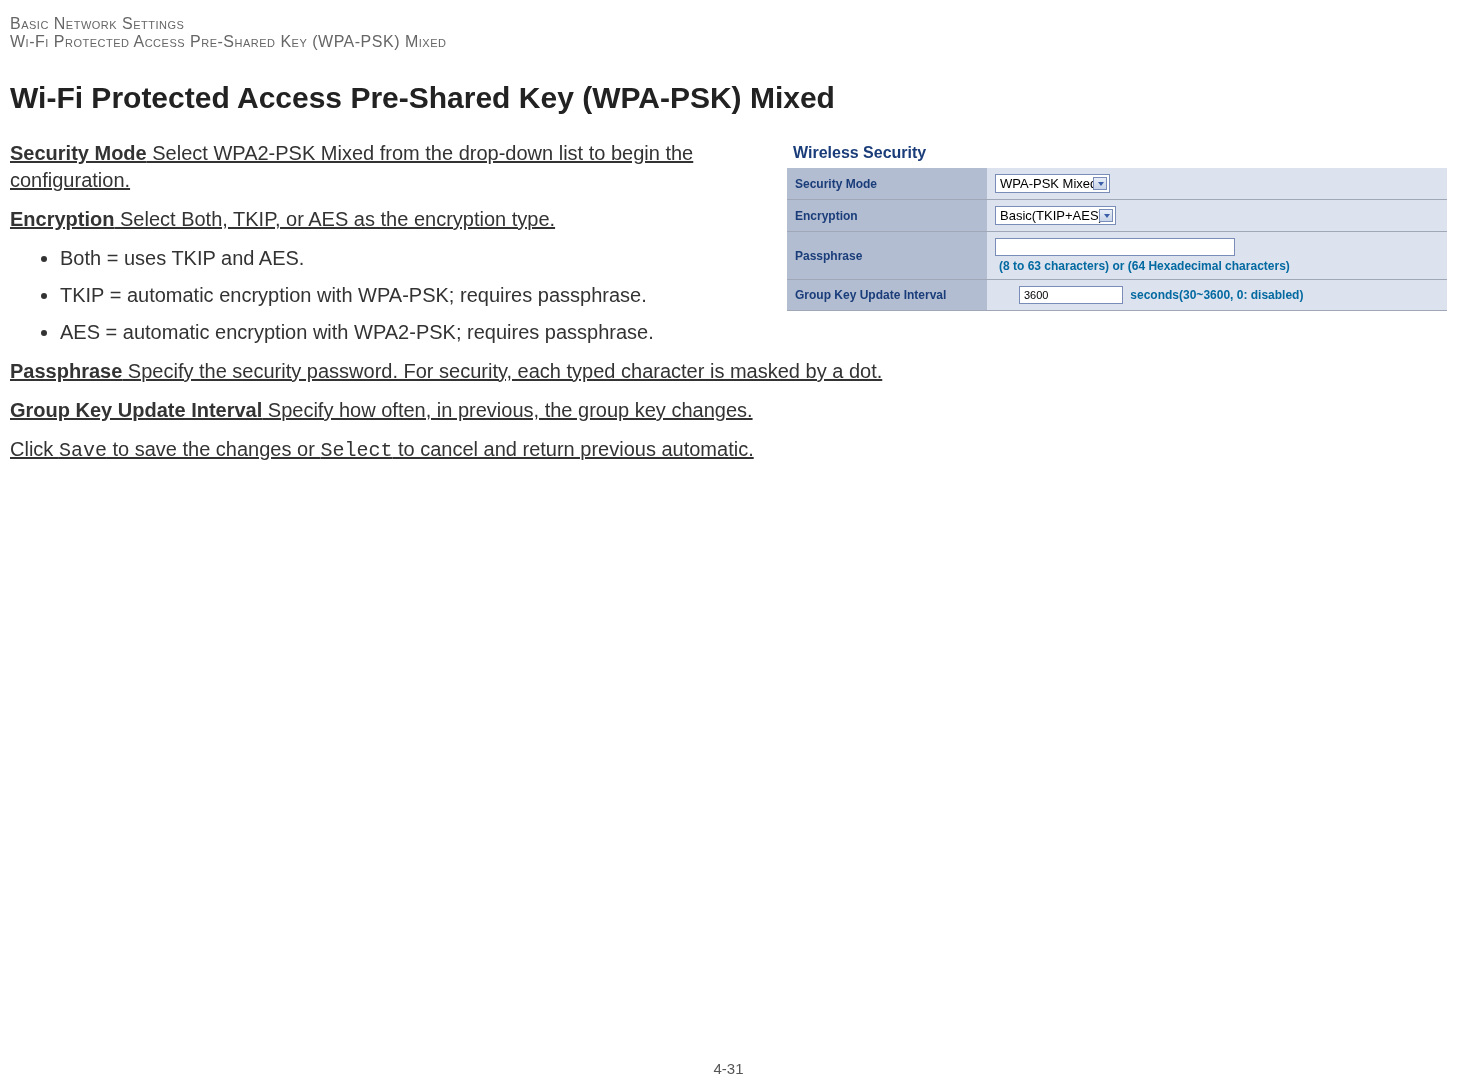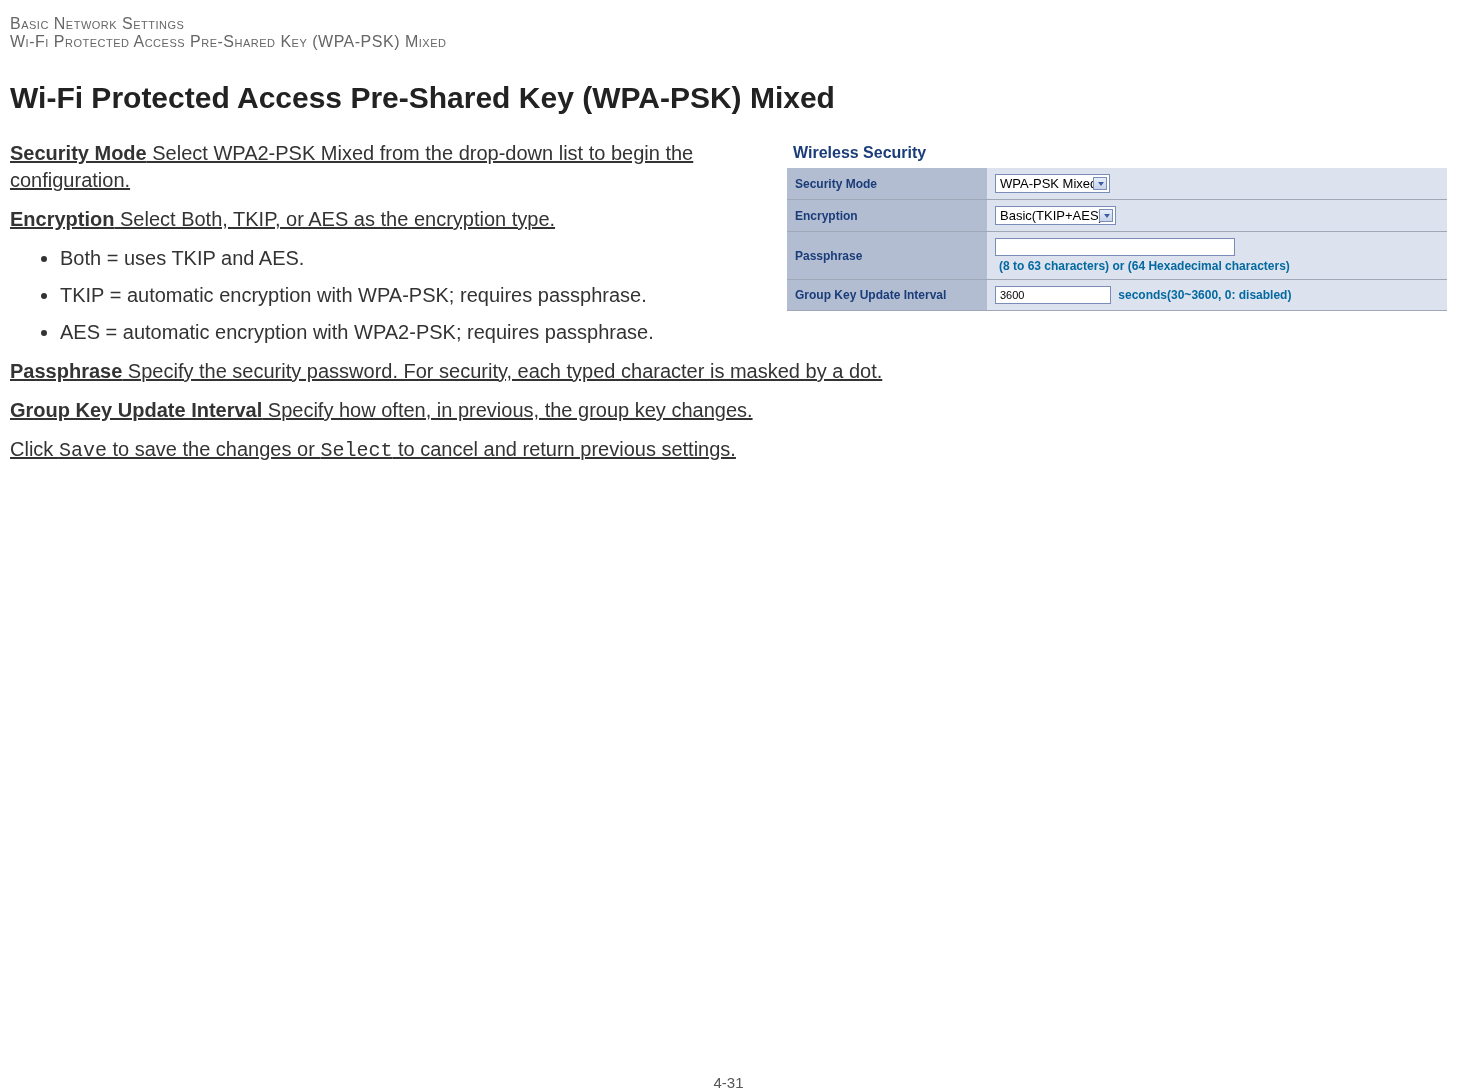--- a/index.html
+++ b/index.html
@@ -116,21 +116,22 @@
       border: 1px solid #7a8db8;
       padding: 2px 4px;
       font-size: 11px;
       color: #000;
       font-weight: normal;
       width: 240px;
       height: 18px;
       font-family: Arial, sans-serif;
     }
     .text-input-small {
-      width: 116px;
+      width: 104px;
+      margin-left: 24px;
     }
     .hint-text {
       font-size: 12px;
       color: #0369a1;
       font-weight: bold;
       margin-left: 4px;
     }
     .body-text {
       font-size: 20px;
       line-height: 1.35;
@@ -152,21 +153,21 @@
       margin-bottom: 10px;
       font-size: 20px;
       line-height: 1.35;
       margin-top: 9px;
     }
     .mono {
       font-family: "Courier New", monospace;
     }
     .page-number {
       position: absolute;
-      bottom: 0;
+      bottom: 14px;
       left: 50%;
       transform: translateX(-50%);
       font-size: 15px;
       color: #555;
     }
     .clearfix::after {
       content: "";
       display: table;
       clear: both;
     }
@@ -237,19 +238,19 @@
       <li>TKIP = automatic encryption with WPA-PSK; requires passphrase.</li>
       <li>AES = automatic encryption with WPA2-PSK; requires passphrase.</li>
     </ul>
     <p>
       <strong>Passphrase</strong><span>  Specify the security password. For security, each typed character is masked by a dot.</span>
     </p>
     <p>
       <strong>Group Key Update Interval</strong><span>  Specify how often, in previous, the group key changes.</span>
     </p>
     <p>
-      <span>Click </span><span class="mono">Save</span><span> to save the changes or </span><span class="mono">Select</span><span> to cancel and return previous settings.</span>
+      <span>Click </span><span class="mono">Save</span><span> to save the changes or </span><span class="mono">Select</span><span> to cancel and return previous automatic.</span>
     </p>
   </div>
 
 </div>
 
 <div class="page-number">4-31</div>
 
 </body></html>

